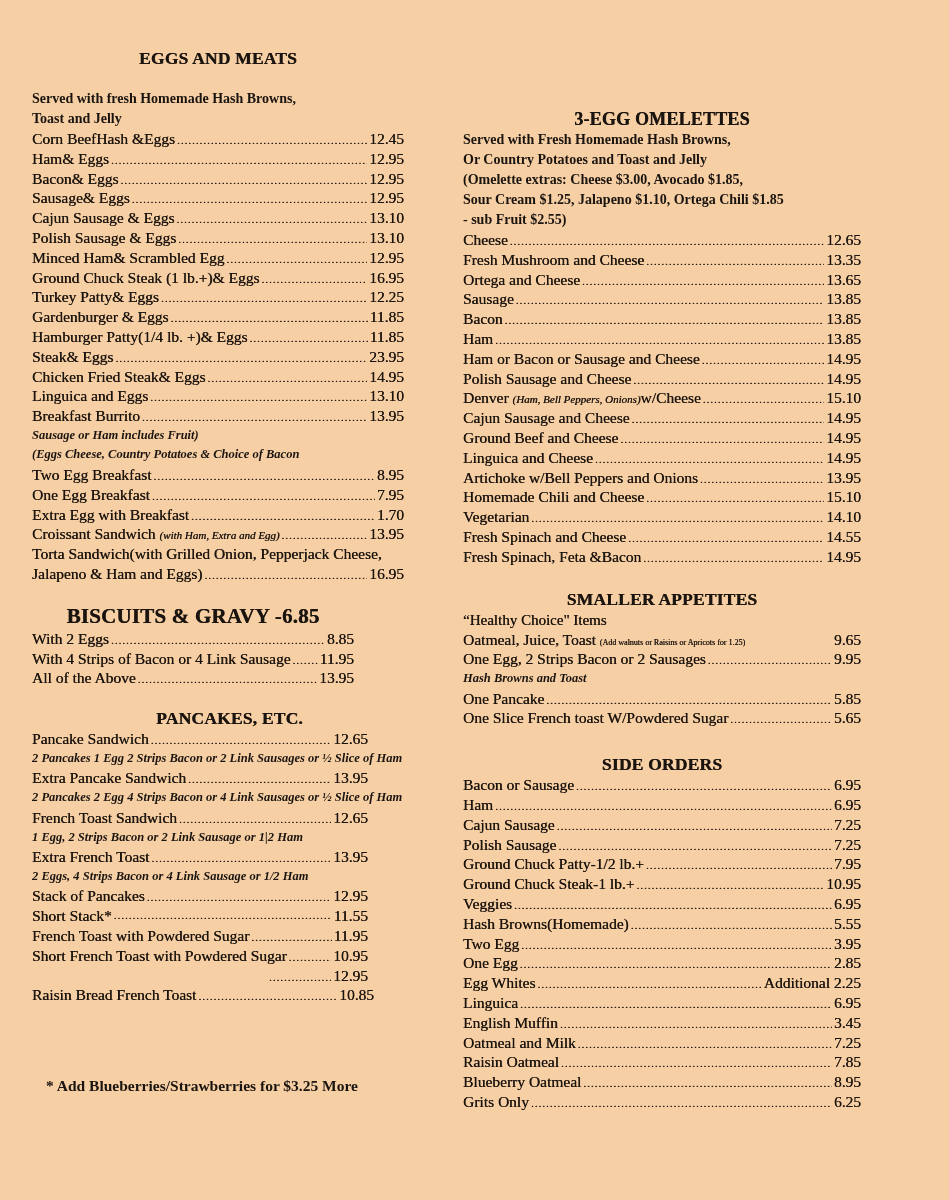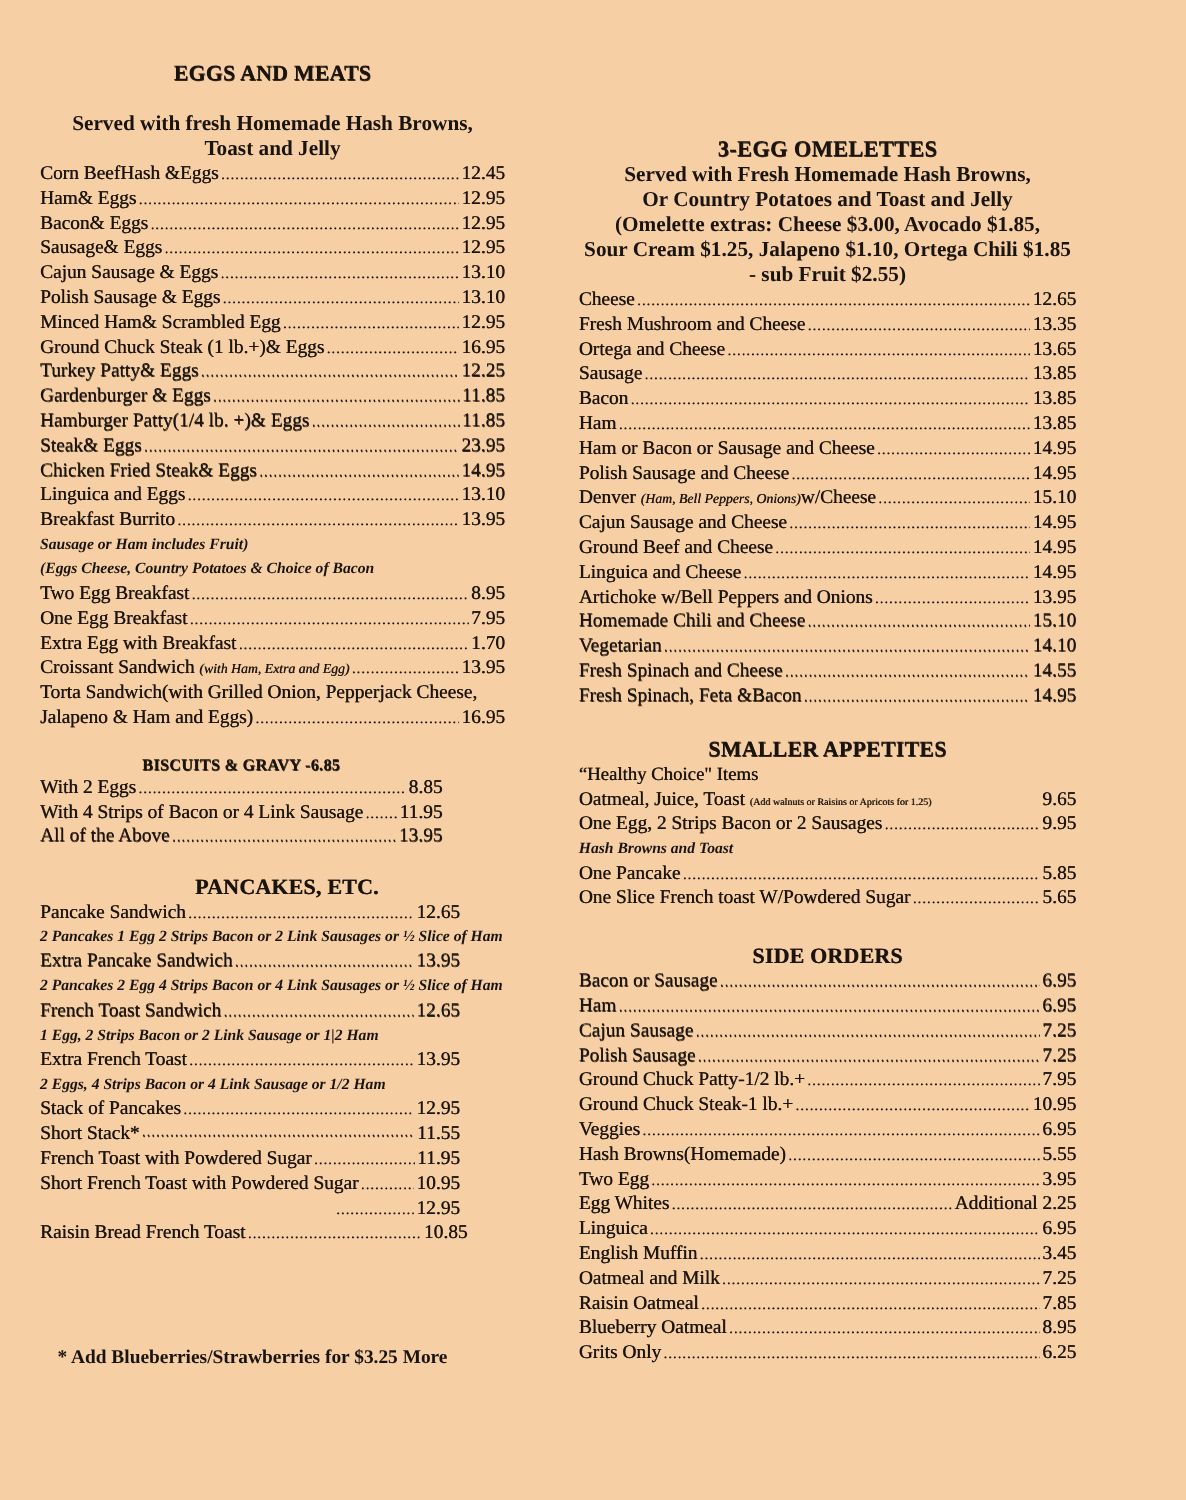--- a/index.html
+++ b/index.html
@@ -18,22 +18,21 @@
   .section-title {
     font-weight: bold;
     font-size: 17.5px;
     text-align: center;
     letter-spacing: 0.2px;
     text-shadow: 0.4px 0.4px 0 #3a2a1a;
     margin: 0;
   }
   .section-sub {
     font-weight: bold;
-    font-size: 17px;
-    text-align: center;
+    font-size: 14px;
     line-height: 20px;
     margin: 0;
   }
   .row {
     display: flex;
     align-items: baseline;
     font-size: 15.5px;
     line-height: 19.8px;
     height: 19.8px;
     white-space: nowrap;
@@ -185,21 +184,21 @@
         <span class="name">Torta Sandwich(with Grilled Onion, Pepperjack Cheese,</span>
       </div>
     <div class="row">
         <span class="name">Jalapeno &amp; Ham and Eggs)</span>
         <span class="dots"></span>
         <span class="price">16.95</span>
       </div>
   </div>
 
   <div style="margin-top:20px; width:322px;">
-    <h2 class="section-title" style="font-size:13px;">BISCUITS &amp; GRAVY -6.85</h2>
+    <h2 class="section-title" style="font-size:21px;">BISCUITS &amp; GRAVY -6.85</h2>
     <div class="row">
         <span class="name">With 2 Eggs</span>
         <span class="dots"></span>
         <span class="price">8.85</span>
       </div>
     <div class="row">
         <span class="name">With 4 Strips of Bacon or 4 Link Sausage</span>
         <span class="dots"></span>
         <span class="price">11.95</span>
       </div>
@@ -442,20 +441,25 @@
         <span class="name">Hash Browns(Homemade)</span>
         <span class="dots"></span>
         <span class="price">5.55</span>
       </div>
     <div class="row">
         <span class="name">Two Egg</span>
         <span class="dots"></span>
         <span class="price">3.95</span>
       </div>
     <div class="row">
+        <span class="name">One Egg</span>
+        <span class="dots"></span>
+        <span class="price">2.85</span>
+      </div>
+    <div class="row">
         <span class="name">Egg Whites</span>
         <span class="dots"></span>
         <span class="price">Additional 2.25</span>
       </div>
     <div class="row">
         <span class="name">Linguica</span>
         <span class="dots"></span>
         <span class="price">6.95</span>
       </div>
     <div class="row">

